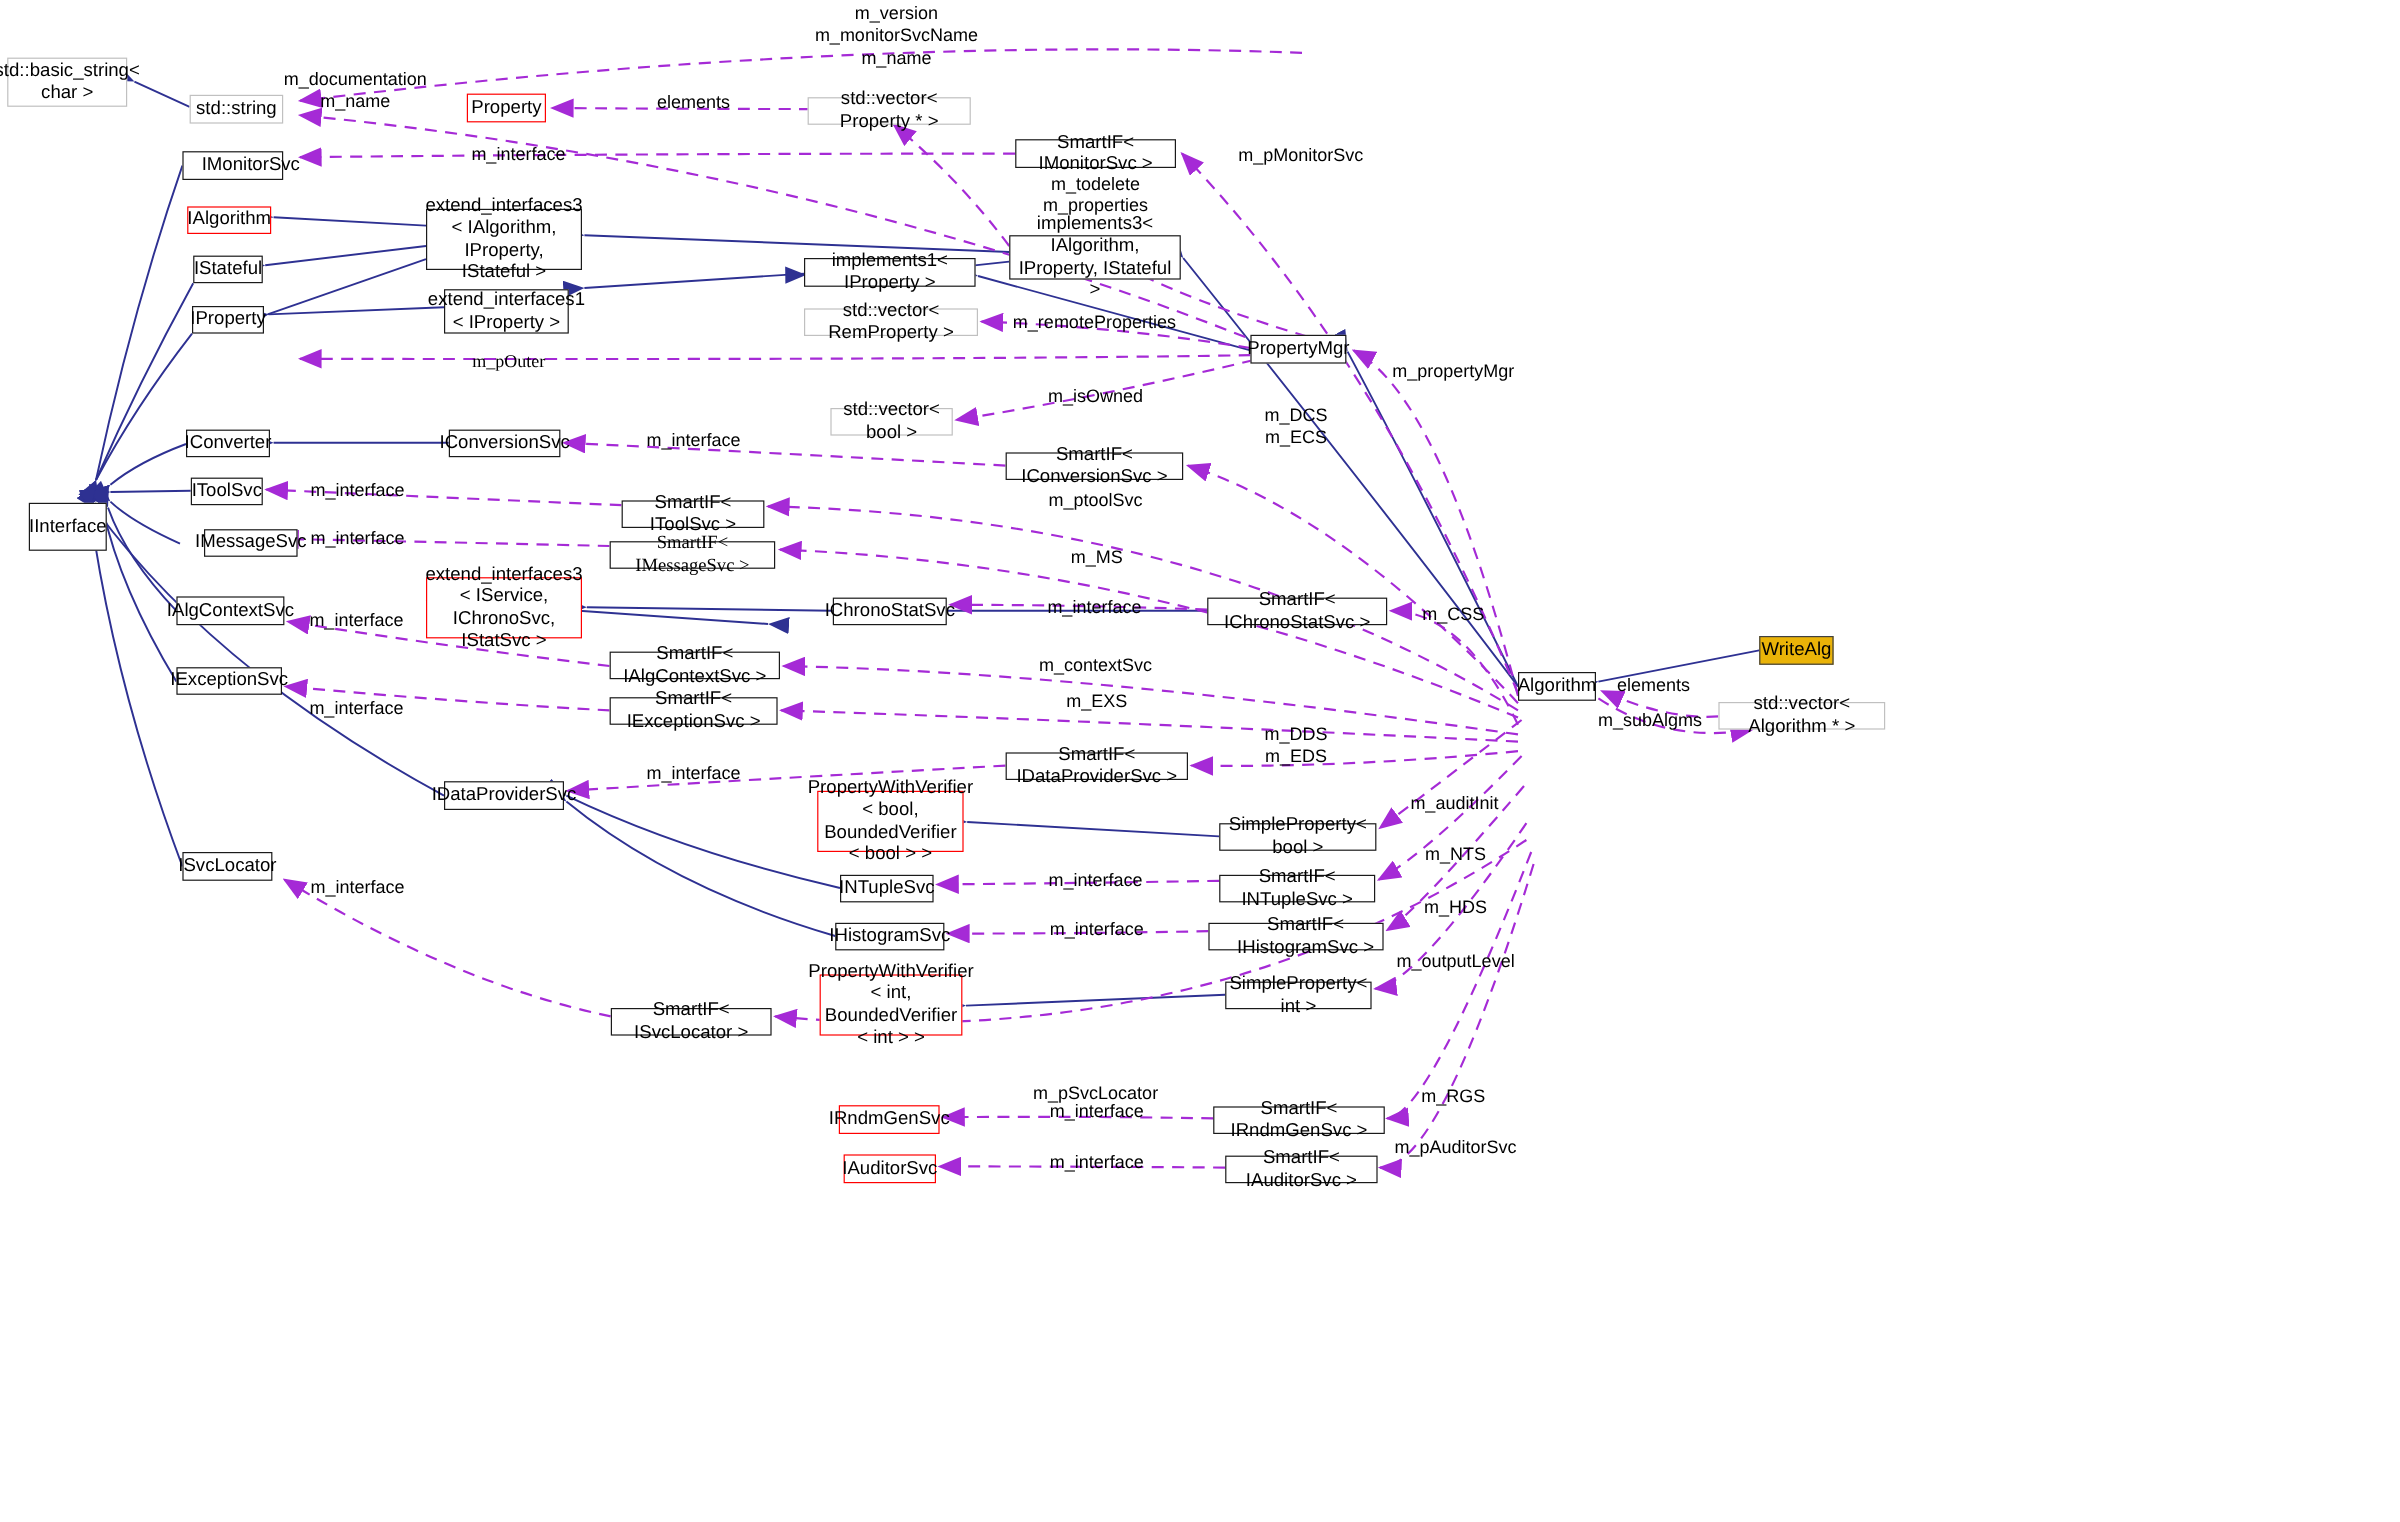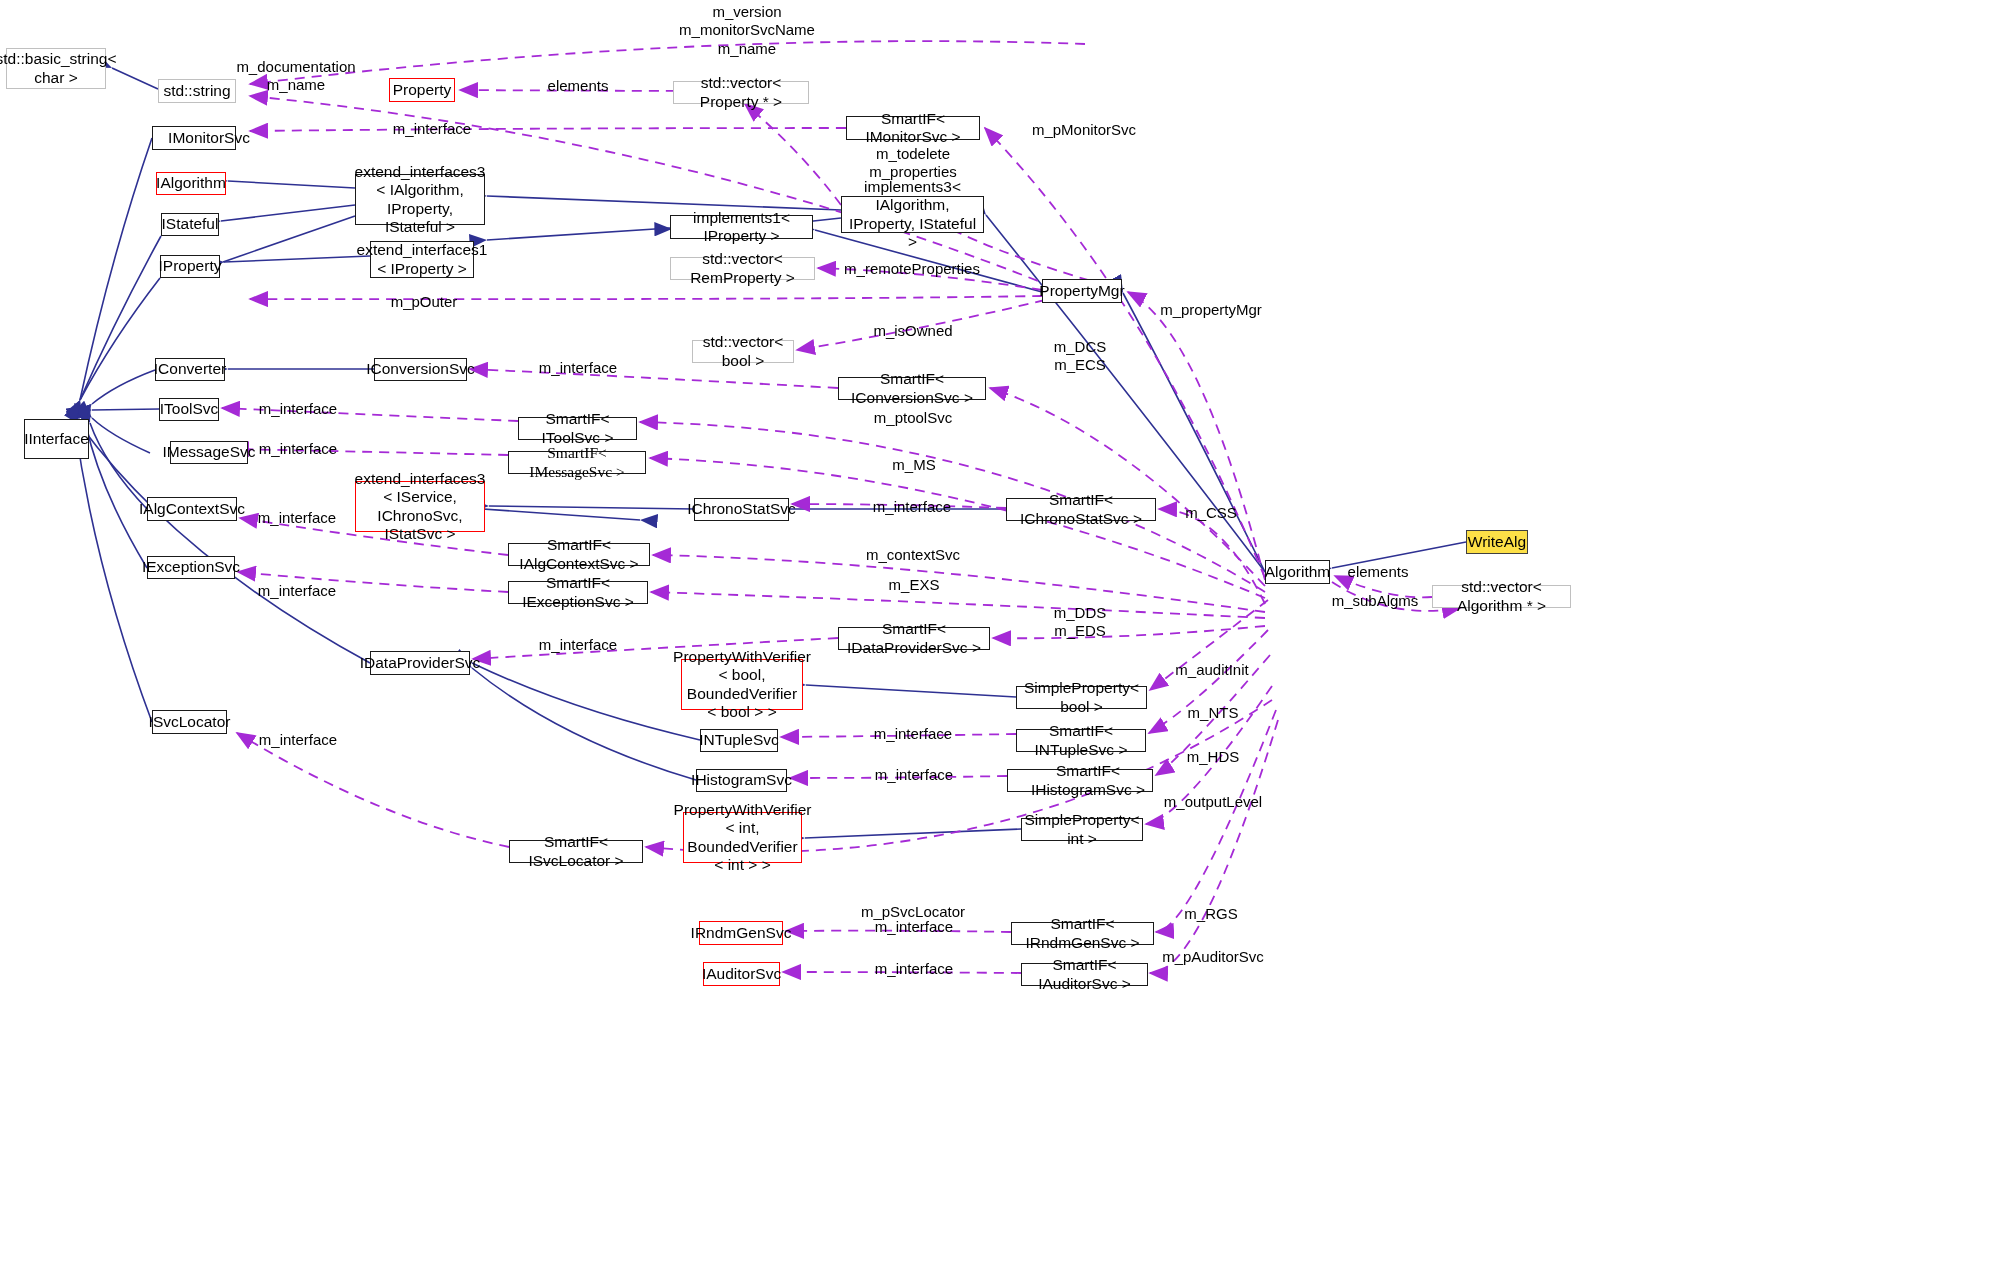--- a/index.html
+++ b/index.html
@@ -42,21 +42,21 @@
   .node.grey-border {
     border: 1.3px solid #c0c0c0;
   }
   .node.red-border {
     border: 1.6px solid #ff0000;
   }
   .node.black-border {
     border: 1.6px solid #1a1a1a;
   }
   .node.filled {
-    background: #fde047;
+    background: #eab308;
     border: 1.6px solid #404040;
   }
   .edge-label {
     position: absolute;
     font-size: 15px;
     color: #000000;
     white-space: pre-line;
     text-align: center;
     line-height: 1.22;
     transform: translateX(-50%);
@@ -226,21 +226,21 @@
 m_name</div>
       <div class="edge-label" style="left: 296px; top: 58px;">m_documentation
 m_name</div>
       <div class="edge-label" style="left: 578px; top: 77px;">elements</div>
       <div class="edge-label" style="left: 432px; top: 120px;">m_interface</div>
       <div class="edge-label" style="left: 1084px; top: 121px;">m_pMonitorSvc</div>
       <div class="edge-label" style="left: 913px; top: 145px;">m_todelete
 m_properties</div>
       <div class="edge-label" style="left: 912px; top: 260px;">m_remoteProperties</div>
       <div class="edge-label" style="left: 1211px; top: 301px;">m_propertyMgr</div>
-      <div class="edge-label" style="left: 424px; top: 293px;">m_pOuter</div>
+      <div class="edge-label" style="left: 424px; top: 293px; font-family: Liberation Serif, serif;">m_pOuter</div>
       <div class="edge-label" style="left: 913px; top: 322px;">m_isOwned</div>
       <div class="edge-label" style="left: 1080px; top: 338px;">m_DCS
 m_ECS</div>
       <div class="edge-label" style="left: 578px; top: 359px;">m_interface</div>
       <div class="edge-label" style="left: 298px; top: 400px;">m_interface</div>
       <div class="edge-label" style="left: 913px; top: 409px;">m_ptoolSvc</div>
       <div class="edge-label" style="left: 298px; top: 440px;">m_interface</div>
       <div class="edge-label" style="left: 914px; top: 456px;">m_MS</div>
       <div class="edge-label" style="left: 912px; top: 498px;">m_interface</div>
       <div class="edge-label" style="left: 1211px; top: 504px;">m_CSS</div>

